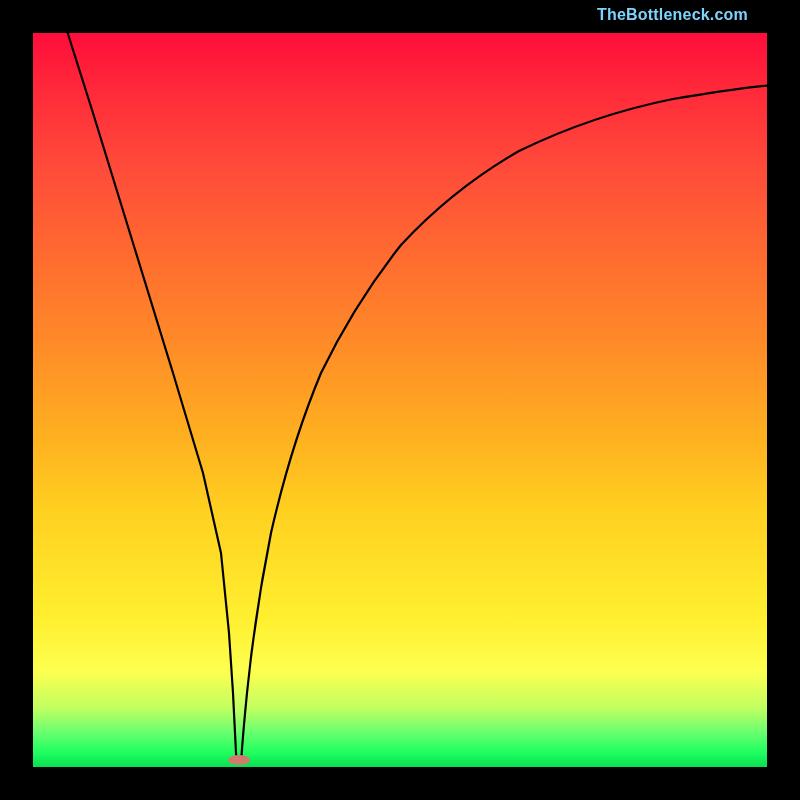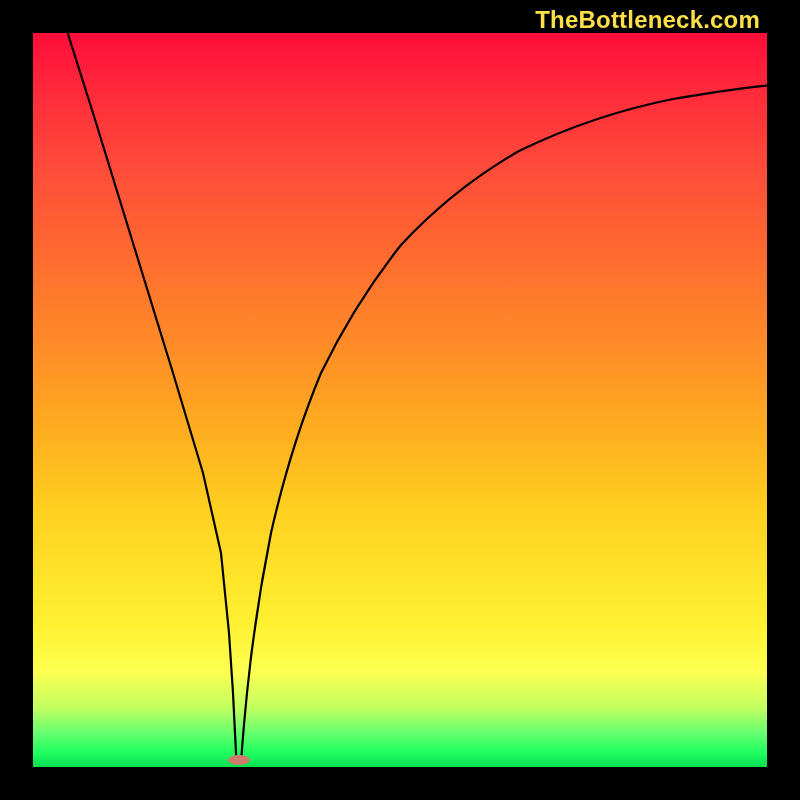--- a/index.html
+++ b/index.html
@@ -37,23 +37,23 @@
       #c0ff60 92%,
       #70ff70 95%,
       #20ff60 98%,
       #08e050 100%
     );
     overflow: hidden;
   }
   .watermark {
     position: absolute;
     top: 6px;
-    right: 40px;
-    color: #fde047;
-    font-size: 24px;
+    right: 52px;
+    color: #7dd3fc;
+    font-size: 16px;
     font-weight: 600;
     letter-spacing: 0.2px;
     user-select: none;
   }
   svg.curve {
     position: absolute;
     left: 0;
     top: 0;
     width: 734px;
     height: 734px;

